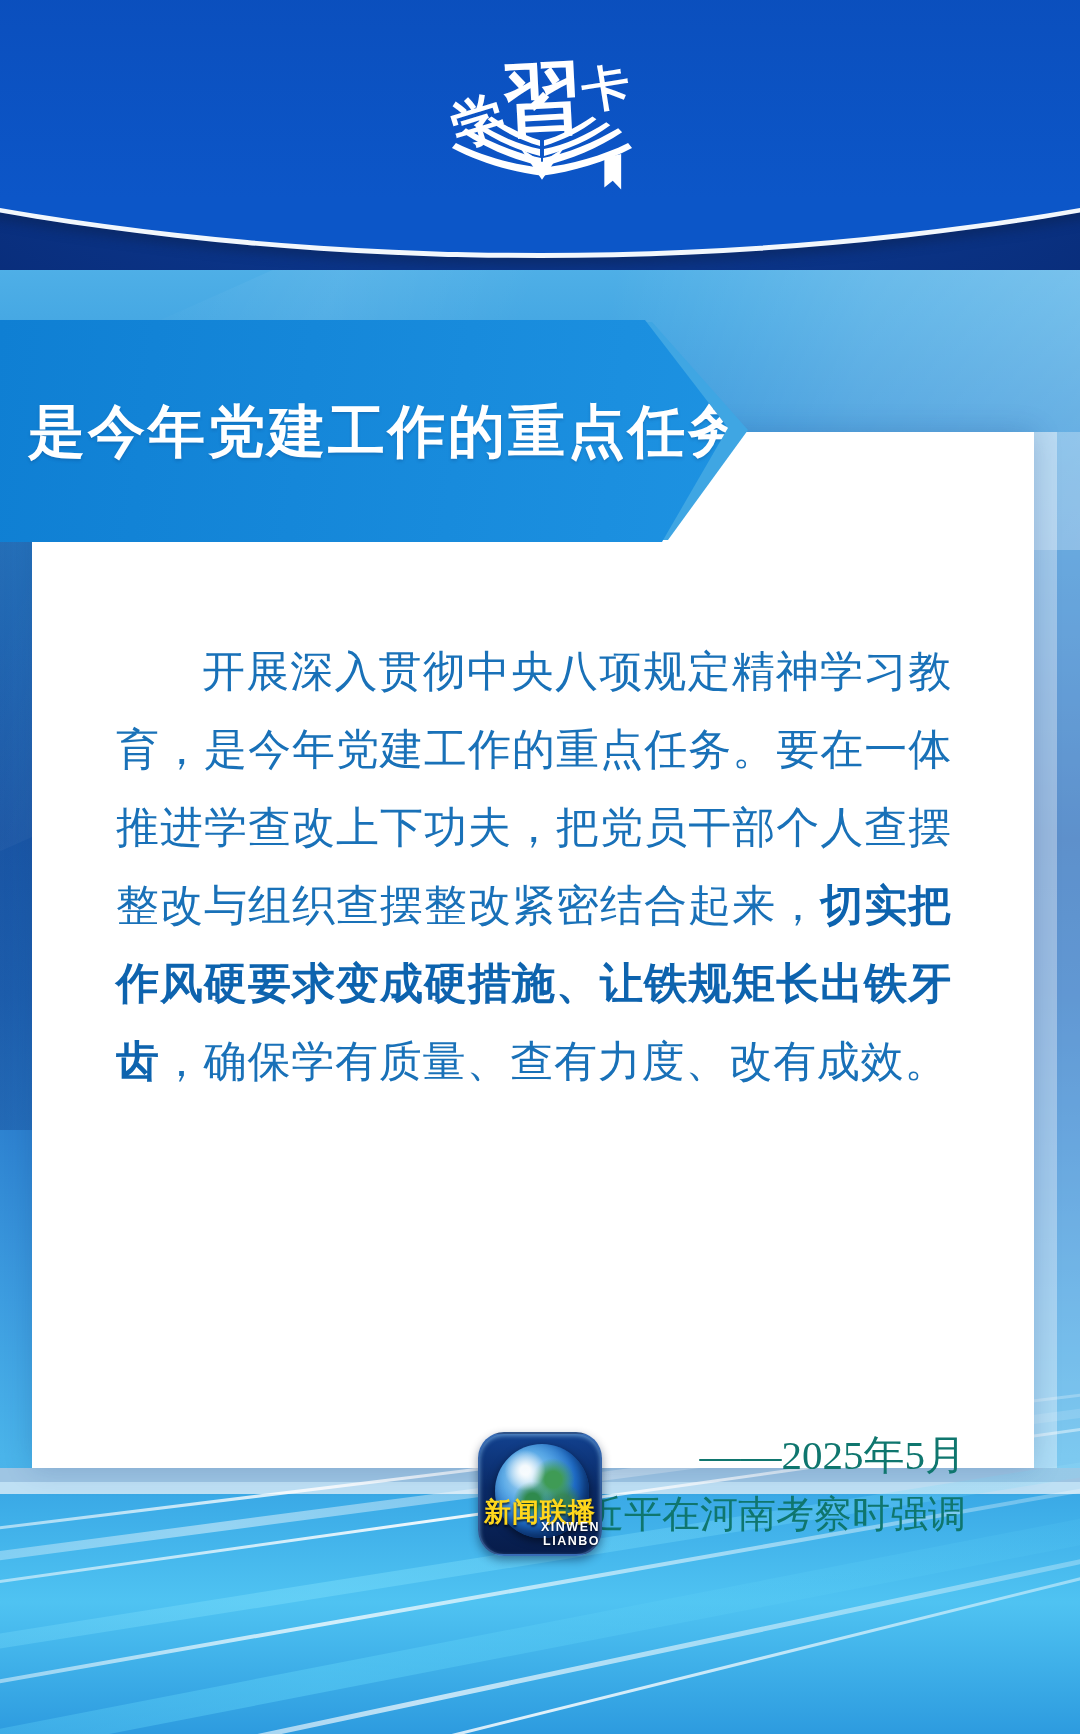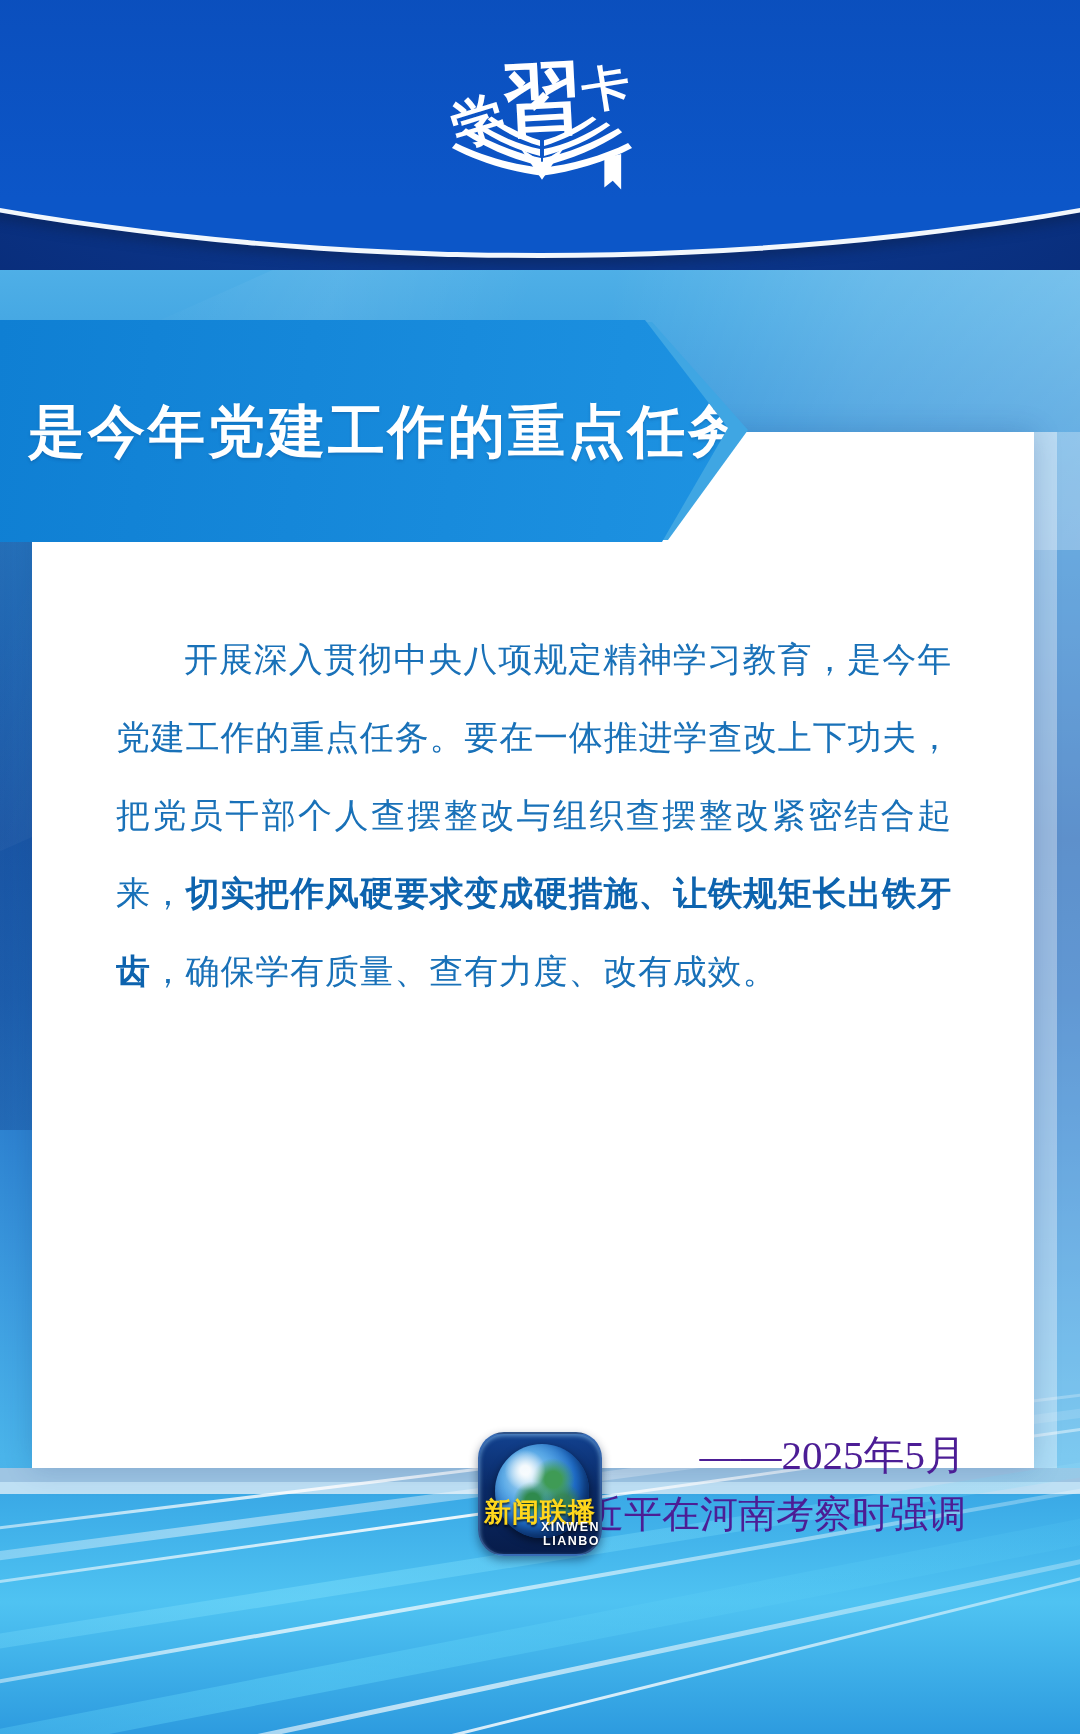--- a/index.html
+++ b/index.html
@@ -58,27 +58,27 @@
     clip-path:polygon(0 0,645px 0,728px 108px,662px 222px,0 222px);}
   .banner-title{position:absolute;left:28px;top:74px;color:#ffffff;font-size:57px;font-weight:900;
     letter-spacing:3px;white-space:nowrap;text-shadow:0 2px 3px rgba(10,60,120,.25);}
 
   
   .card{position:absolute;left:32px;top:432px;width:1002px;height:1036px;background:#ffffff;
     box-shadow:0 0 26px rgba(12,55,125,.22);z-index:10;}
   .card-stripe1{position:absolute;left:1034px;top:432px;width:23px;height:1036px;background:rgba(255,255,255,.55);z-index:9;}
   .card-stripe2{position:absolute;left:1057px;top:432px;width:23px;height:1036px;background:rgba(255,255,255,.28);z-index:9;}
 
-  .paragraph{position:absolute;left:84px;top:188px;width:836px;
-    font-size:34px;line-height:78px;letter-spacing:.8px;color:#1971b8;
+  .paragraph{position:absolute;left:84px;top:200px;width:836px;
+    font-size:43px;line-height:78px;letter-spacing:.8px;color:#1971b8;
     text-align:justify;text-indent:2em;}
   .paragraph .bold-seg{font-weight:900;color:#0d63ae;}
 
   .attribution{position:absolute;left:84px;top:996px;width:850px;text-align:right;
-    font-family:"Liberation Serif","DejaVu Serif",serif;color:#4c1d95;}
+    font-family:"Liberation Serif","DejaVu Serif",serif;color:#0f766e;}
   .attribution-date{font-size:41px;line-height:54px;}
   .attribution-source{font-size:38px;line-height:52px;margin-top:6px;}
 
   
   .app-icon{position:absolute;left:478px;top:1432px;width:124px;height:124px;border-radius:26px;
     background:linear-gradient(180deg,#12418f 0%,#0a2a66 45%,#071c4a 100%);
     border:2px solid rgba(130,190,255,.35);
     box-shadow:inset 0 2px 4px rgba(160,220,255,.5), 0 4px 10px rgba(5,20,50,.45);
     box-sizing:border-box;z-index:40;}
   .globe{position:absolute;left:15px;top:10px;width:94px;height:94px;border-radius:50%;

